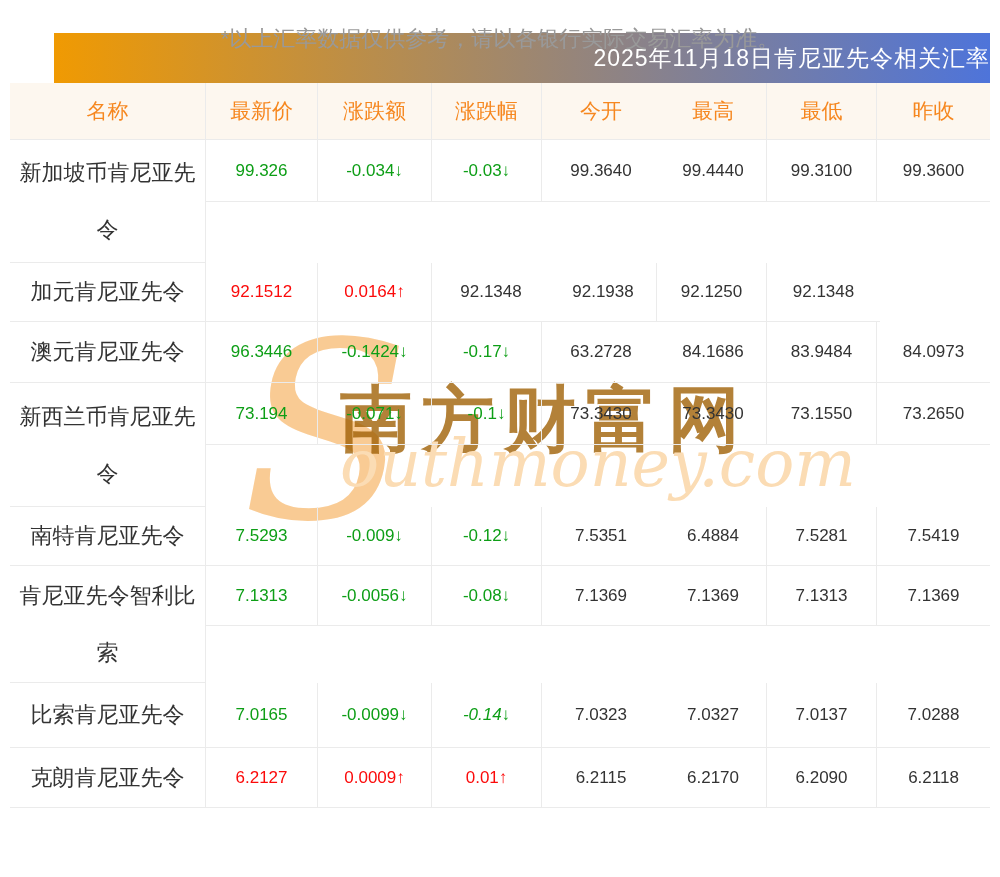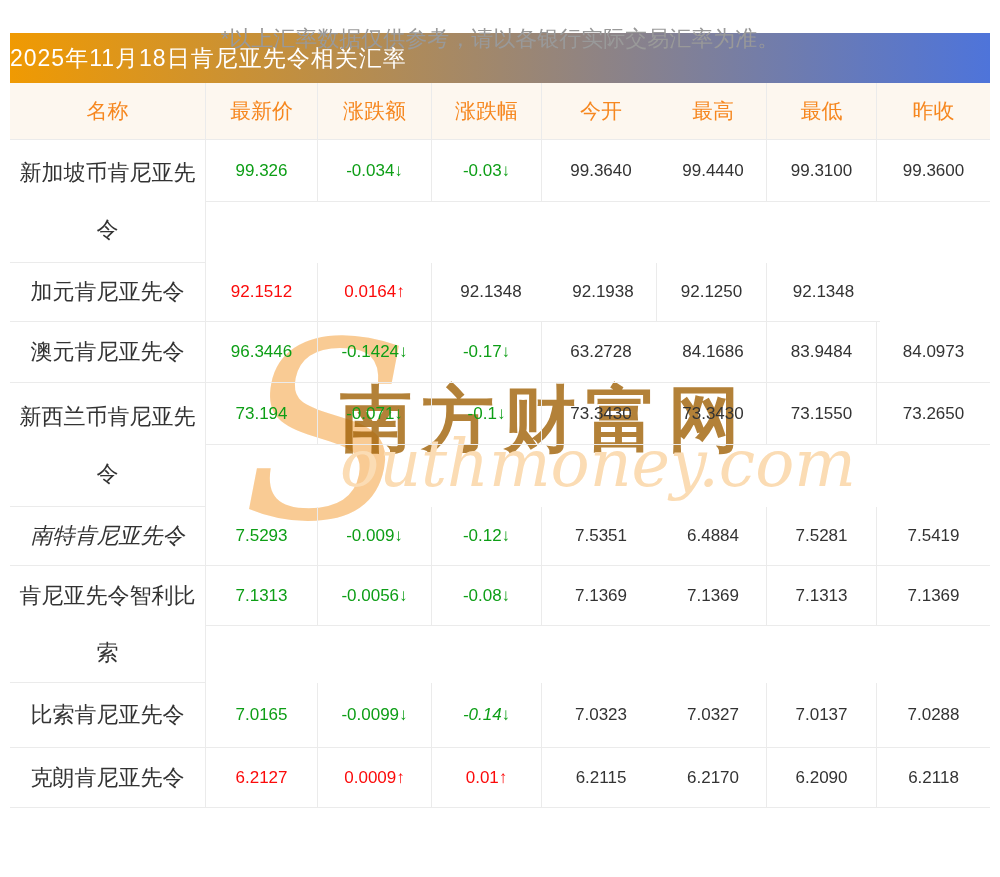--- a/index.html
+++ b/index.html
@@ -10,22 +10,22 @@
     --ink:#333333;
   }
   html,body{margin:0;padding:0;background:#fff;}
   body{font-family:"Liberation Sans","DejaVu Sans",sans-serif;}
   .page{position:relative;width:1000px;height:877px;background:#fff;overflow:hidden;}
   .table-wrap{position:absolute;left:10px;top:33px;width:980px;}
   .title-bar{
     position:relative;z-index:2;
     height:50px;
     background:linear-gradient(90deg,#f09a02 0%,#4e74da 100%);
-    display:flex;align-items:center;justify-content:flex-start;
-    color:#ffffff;font-size:23px;letter-spacing:1px;
+    display:flex;align-items:center;justify-content:flex-end;
+    color:#ffffff;font-size:23px;letter-spacing:1px;margin-left:44px;
   }
   .header-row{
     position:relative;z-index:2;
     display:flex;height:57px;
     background:#fdf7ef;
     border-bottom:1px solid var(--bd);
     color:var(--orange);font-size:21px;
     box-sizing:border-box;
   }
   .hcell{display:flex;align-items:center;justify-content:center;box-sizing:border-box;height:100%;}
@@ -140,21 +140,21 @@
               <div class="cell c3 br down" style="height: 62px;">-0.1↓</div>
               <div class="cell c4" style="height: 62px;">73.3430</div>
               <div class="cell c5 br" style="height: 62px;">73.3430</div>
               <div class="cell c6 br" style="height: 62px;">73.1550</div>
               <div class="cell c7" style="height: 62px;">73.2650</div>
             </div>
             <div class="filler" style="height: 62px;"></div>
           </div>
         </div>
         <div class="lrow">
-          <div class="name-cell" style="height: 59px; font-style: italic;">南特肯尼亚先令</div>
+          <div class="name-cell" style="height: 59px;">南特肯尼亚先令</div>
           <div class="cell c1 br down" style="height: 59px;">7.5293</div>
           <div class="cell c2 br down" style="height: 59px;">-0.009↓</div>
           <div class="cell c3 br down" style="height: 59px;">-0.12↓</div>
           <div class="cell c4" style="height: 59px;">7.5351</div>
           <div class="cell c5 br" style="height: 59px;">6.4884</div>
           <div class="cell c6 br" style="height: 59px;">7.5281</div>
           <div class="cell c7" style="height: 59px;">7.5419</div>
         </div>
         <div class="lrow">
           <div class="name-cell two" style="height: 117px;">肯尼亚先令智利比索</div>

